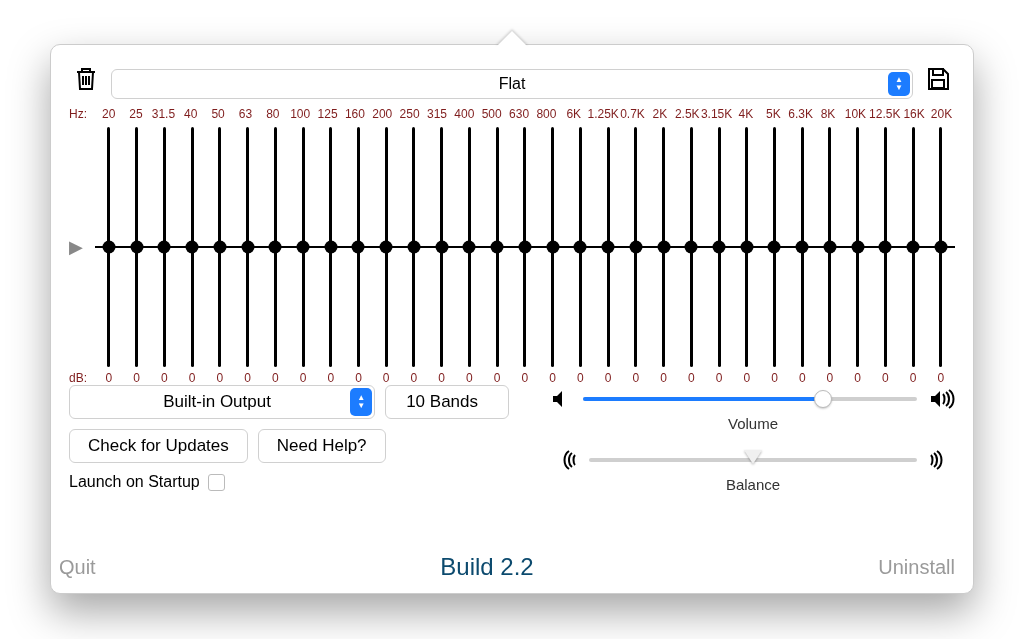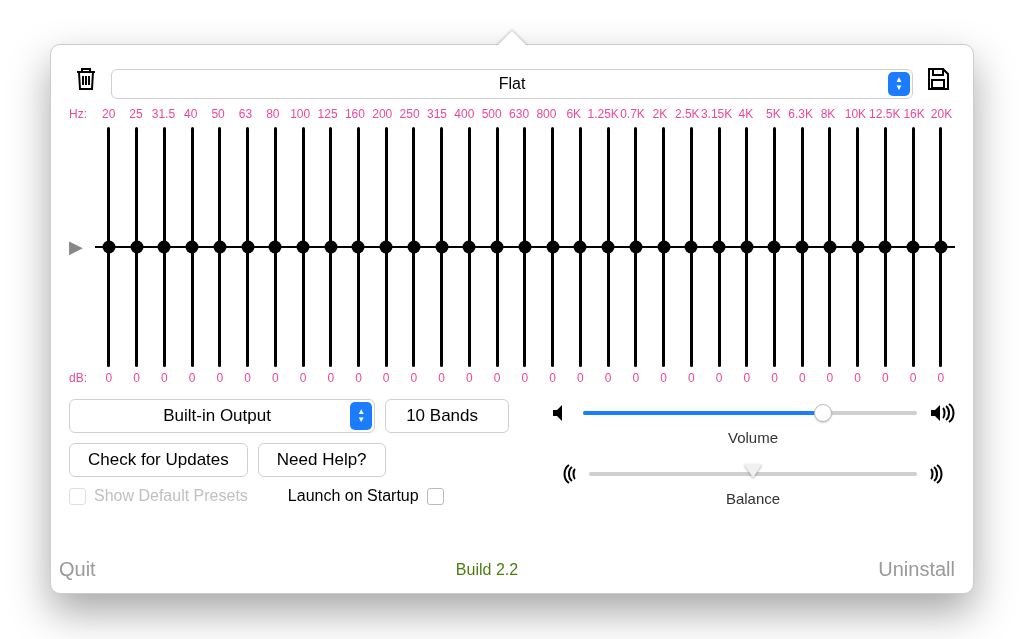--- a/index.html
+++ b/index.html
@@ -74,21 +74,21 @@
     justify-content: center;
     color: #fff;
     font-size: 8px;
     line-height: 8px;
   }
   
   .label-row {
     display: flex;
     align-items: center;
     font-size: 12px;
-    color: #ec4899;
+    color: #7f1d1d;
     margin-top: 4px;
   }
   .label-row .axis-label {
     width: 26px;
     flex: none;
     text-align: left;
   }
   .label-row .cell {
     flex: 1;
     text-align: center;
@@ -145,21 +145,20 @@
     left: 50%;
     transform: translate(-50%, -50%);
     width: 13px;
     height: 13px;
     border-radius: 50%;
     background: #000;
   }
   
   .controls {
     display: flex;
-    margin-top: 14px;
     gap: 42px;
   }
   .controls-left {
     flex: 0 0 440px;
   }
   .ctrl-row {
     display: flex;
     gap: 10px;
     margin-bottom: 10px;
   }
@@ -270,21 +269,21 @@
   
   .footer {
     position: absolute;
     left: 8px; right: 18px; bottom: 12px;
     display: flex;
     align-items: center;
     justify-content: space-between;
     font-size: 20px;
     color: #9a9a9a;
   }
-  .footer .center { color: #4d7c0f; font-size: 16px; }
+  .footer .center { color: #0c4a6e; font-size: 24px; }
 </style>
 </head>
 <body>
 
 <div class="popover">
   <div class="arrow"></div>
 
   <div class="top-row">
     <div class="icon-btn" title="Delete">
       <svg width="24" height="26" viewBox="0 0 24 26" fill="none" stroke="#000" stroke-width="2">
@@ -528,24 +527,20 @@
       </div>
       <div class="ctrl-row">
         <div class="btn">
           <span>Check for Updates</span>
         </div>
         <div class="btn">
           <span>Need Help?</span>
         </div>
       </div>
       <div class="check-row">
-        <label class="check disabled">
-          <span class="box"></span>
-          <span>Show Default Presets</span>
-        </label>
         <label class="check">
           <span>Launch on Startup</span>
           <span class="box"></span>
         </label>
       </div>
     </div>
 
     <div class="controls-right">
 
       <div class="slider-wrap">

